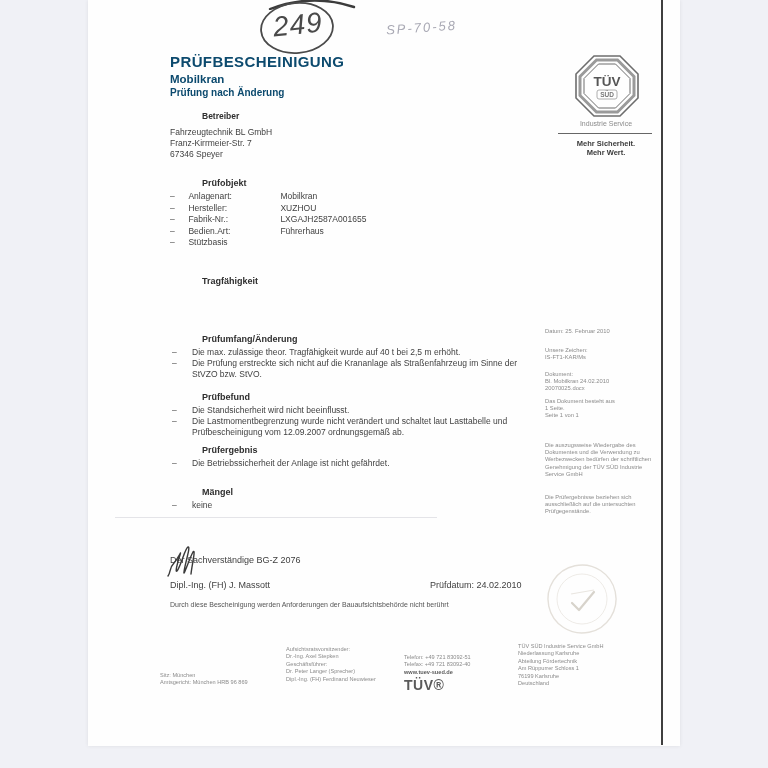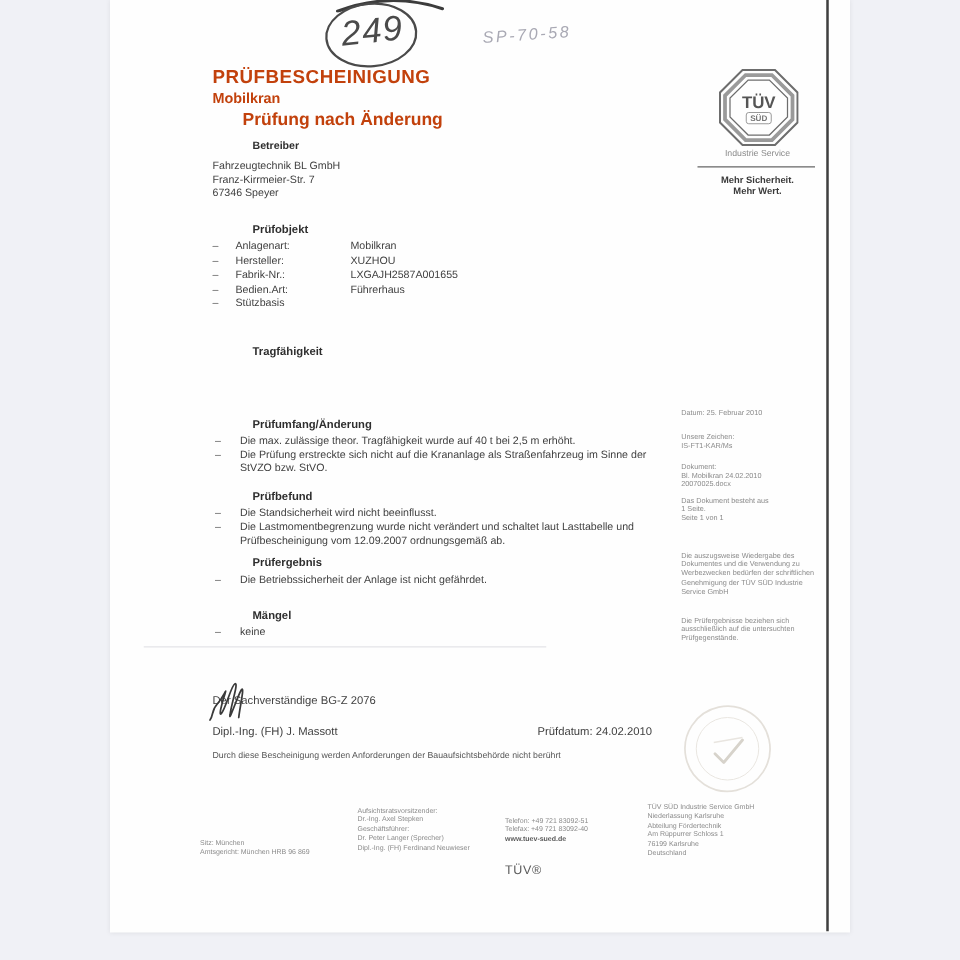--- a/index.html
+++ b/index.html
@@ -12,24 +12,24 @@
   .scanline { left:573px; top:0; width:2px; height:745px; background:#3f3f3f; }
 
   
   .hw-circle { left:170px; top:1px; width:78px; height:54px; }
   .hw-num { position:absolute; left:15px; top:8px; font-size:28px; color:#4a4a4a;
             font-style:italic; transform:rotate(-6deg); letter-spacing:1px; }
   .hw-plate { left:298px; top:20px; font-size:13px; color:#a9a9b4; font-style:italic;
               letter-spacing:2px; transform:rotate(-4deg); }
 
   
-  .doc-header { left:82px; top:53px; color:#c2410c; }
+  .doc-header { left:82px; top:53px; color:#0c4a6e; }
   .doc-title { font-size:15px; font-weight:bold; letter-spacing:.4px; }
   .doc-sub1 { font-size:11.5px; font-weight:bold; margin-top:3px; }
-  .doc-sub2 { font-size:14px; font-weight:bold; margin-top:2px;margin-left:24px; }
+  .doc-sub2 { font-size:10px; font-weight:bold; margin-top:2px; }
 
   .h-label { font-weight:bold; font-size:9px; color:#2e2e2e;margin-left:32px; }
   .txt { font-size:8.5px; line-height:11px; }
   .betreiber-label { left:82px; top:111px; }
   .betreiber-address { left:82px; top:127px; }
 
   .prufobjekt-label { left:82px; top:178px; }
   .po-col { top:191px; }
   .po-left { left:82px; }
   .po-right { left:292px; }
@@ -63,21 +63,21 @@
             font-size:7.5px; line-height:9px; color:#3a3a3a; }
   .sb { left:457px; width:108px; font-size:5.8px; line-height:7.2px; color:#8b8b8b; }
   .sb-datum { top:328px; } .sb-zeichen { top:347px; } .sb-dokument { top:371px; }
   .sb-besteht { top:398px; } .sb-note1 { top:442px; } .sb-note2 { top:494px; }
 
   
   .f { font-size:5.6px; line-height:7.4px; color:#8b8b8b; }
   .f-col1 { left:72px; top:672px; } .f-col2 { left:198px; top:646px; }
   .f-col3 { left:316px; top:654px; } .f-col4 { left:430px; top:643px; width:120px; }
   .f-web { font-weight:bold; color:#5a5a5a; }
-  .f-tuv { font-weight:normal; font-size:10px; color:#5a5a5a; margin-top:17px; letter-spacing:.5px; }
+  .f-tuv { font-weight:bold; font-size:14px; color:#5a5a5a; margin-top:6px; letter-spacing:.5px; }
 
   svg { display:block; }
 </style>
 </head>
 <body>
 
 <div class="canvas">
   <div class="page">
 
     <div class="abs scanline"></div>

